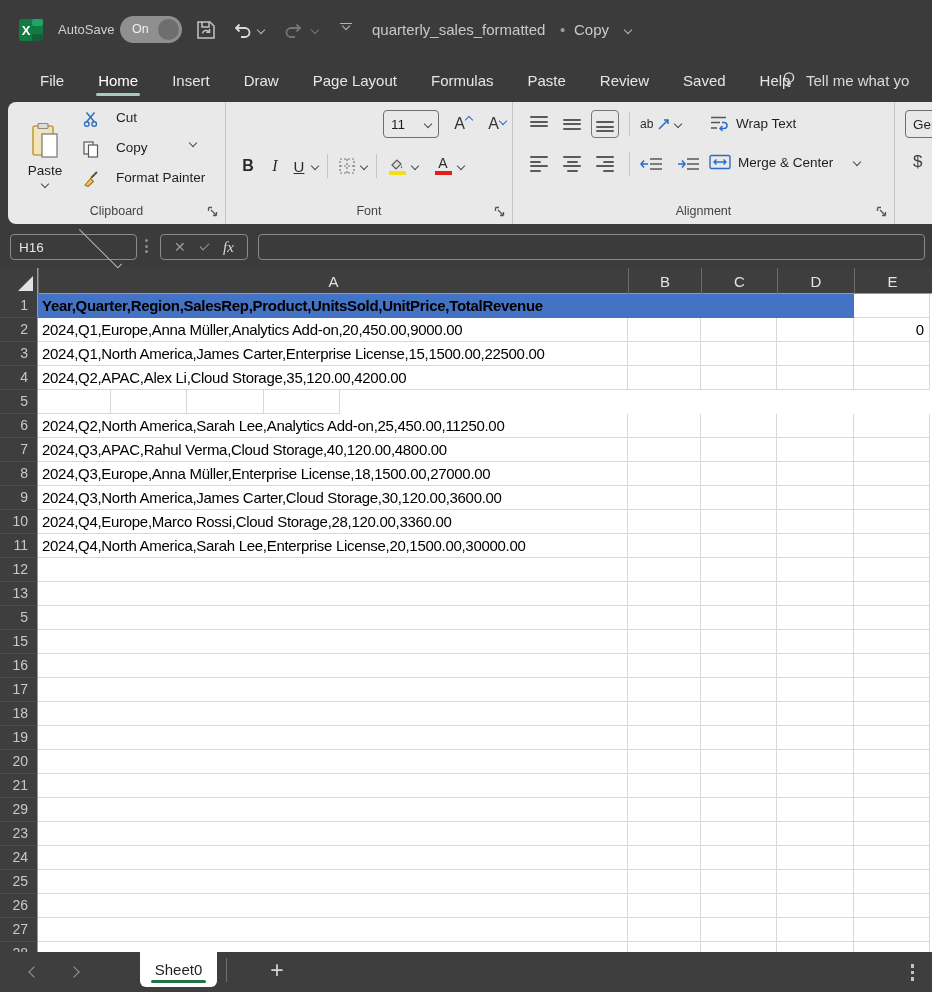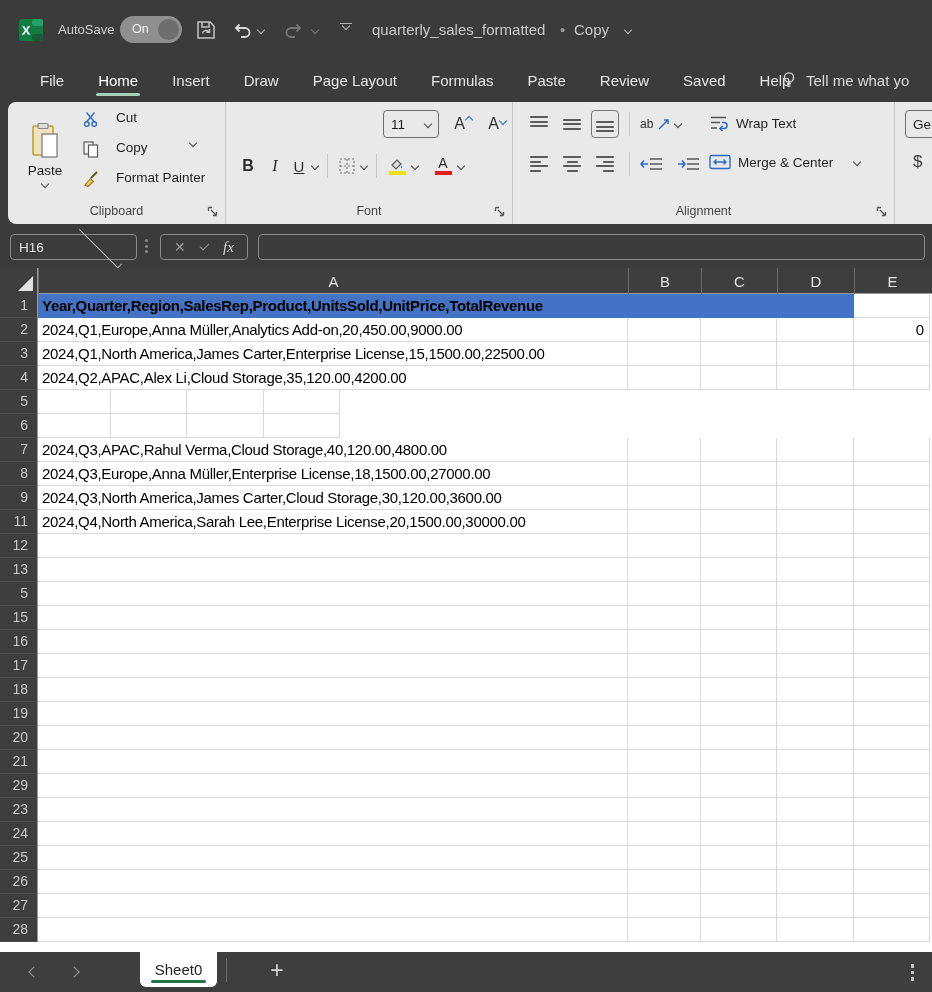--- a/index.html
+++ b/index.html
@@ -447,20 +447,23 @@
         </div>
         <div class="grid-row">
           <div class="row-header">5</div>
           <div class="cell" style="width: 73px;"></div>
           <div class="cell" style="width: 76px;"></div>
           <div class="cell" style="width: 77px;"></div>
           <div class="cell" style="width: 76px;"></div>
         </div>
         <div class="grid-row">
           <div class="row-header">6</div>
+          <div class="cell" style="width: 590px;">
+            <span class="cell-text">2024,Q2,North America,Sarah Lee,Analytics Add-on,25,450.00,11250.00</span>
+          </div>
           <div class="cell" style="width: 73px;"></div>
           <div class="cell" style="width: 76px;"></div>
           <div class="cell" style="width: 77px;"></div>
           <div class="cell" style="width: 76px;"></div>
         </div>
         <div class="grid-row">
           <div class="row-header">7</div>
           <div class="cell" style="width: 590px;">
             <span class="cell-text">2024,Q3,APAC,Rahul Verma,Cloud Storage,40,120.00,4800.00</span>
           </div>
@@ -476,20 +479,30 @@
           </div>
           <div class="cell" style="width: 73px;"></div>
           <div class="cell" style="width: 76px;"></div>
           <div class="cell" style="width: 77px;"></div>
           <div class="cell" style="width: 76px;"></div>
         </div>
         <div class="grid-row">
           <div class="row-header">9</div>
           <div class="cell" style="width: 590px;">
             <span class="cell-text">2024,Q3,North America,James Carter,Cloud Storage,30,120.00,3600.00</span>
+          </div>
+          <div class="cell" style="width: 73px;"></div>
+          <div class="cell" style="width: 76px;"></div>
+          <div class="cell" style="width: 77px;"></div>
+          <div class="cell" style="width: 76px;"></div>
+        </div>
+        <div class="grid-row">
+          <div class="row-header">10</div>
+          <div class="cell" style="width: 590px;">
+            <span class="cell-text">2024,Q4,Europe,Marco Rossi,Cloud Storage,28,120.00,3360.00</span>
           </div>
           <div class="cell" style="width: 73px;"></div>
           <div class="cell" style="width: 76px;"></div>
           <div class="cell" style="width: 77px;"></div>
           <div class="cell" style="width: 76px;"></div>
         </div>
         <div class="grid-row">
           <div class="row-header">11</div>
           <div class="cell" style="width: 590px;">
             <span class="cell-text">2024,Q4,North America,Sarah Lee,Enterprise License,20,1500.00,30000.00</span>

